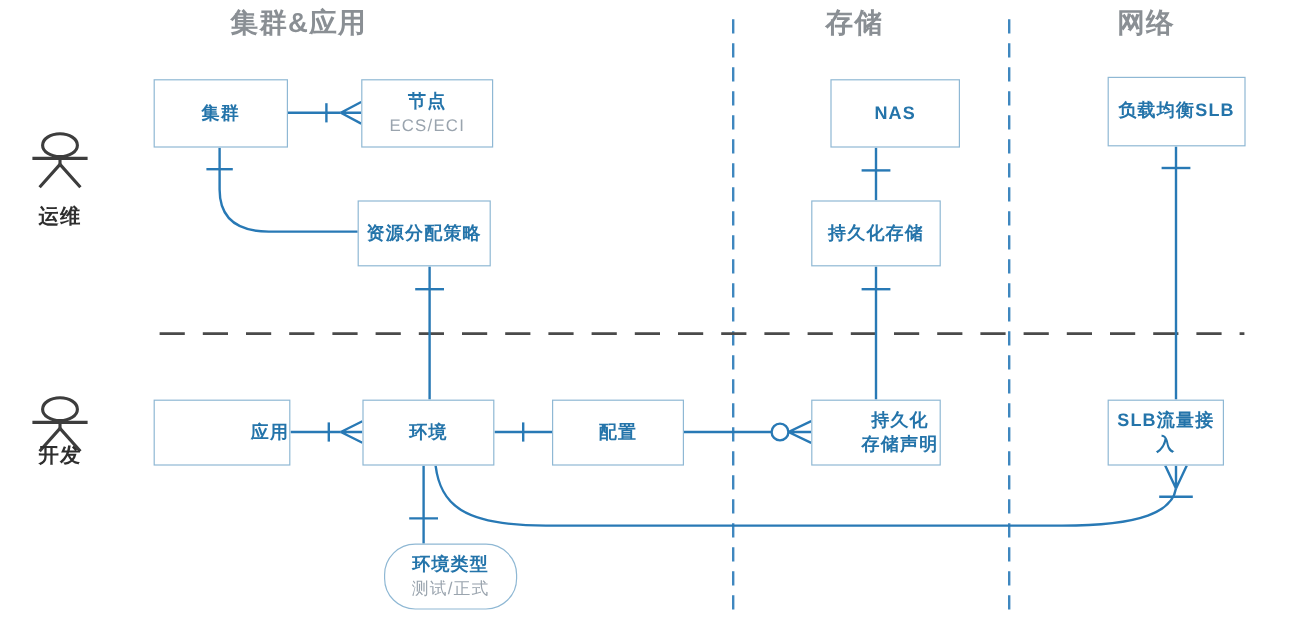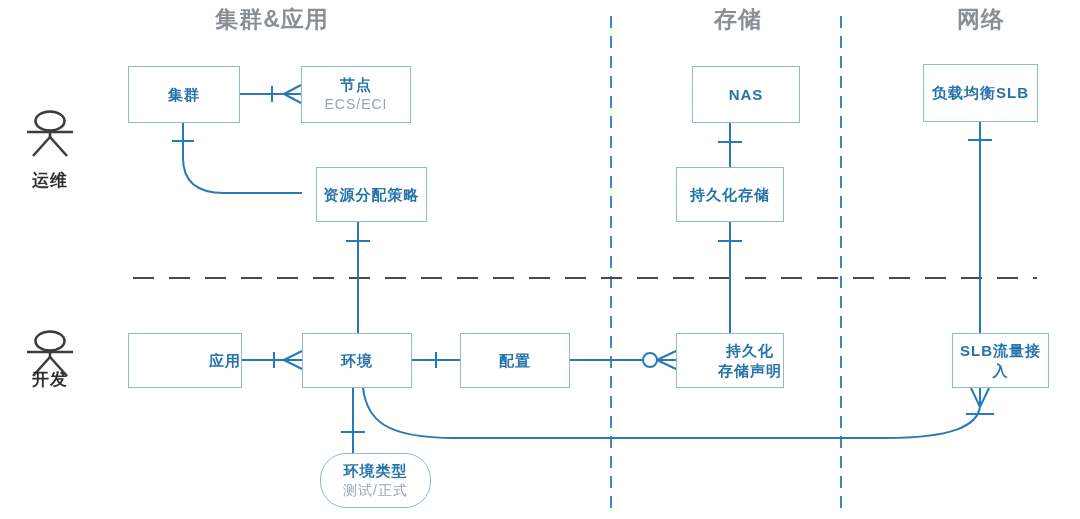--- a/index.html
+++ b/index.html
@@ -2,21 +2,21 @@
 <html><head>
 <meta charset="utf-8">
 <style>
   html,body{margin:0;padding:0;background:#ffffff;}
   #canvas{
     position:relative;width:1080px;height:519px;background:#ffffff;overflow:hidden;
     font-family:"Liberation Sans","DejaVu Sans",sans-serif;
   }
   #wires{position:absolute;left:0;top:0;width:1080px;height:519px;}
   .lane-header{
-    position:absolute;top:4px;height:30px;line-height:30px;text-align:center;
+    position:absolute;top:4px;height:30px;line-height:30px;text-align:left;
     font-size:23px;font-weight:600;color:#8a8f94;letter-spacing:1px;
   }
   .entity{
     position:absolute;background:#ffffff;border:1.5px solid #8fb8d4;
     display:flex;flex-direction:column;align-items:center;justify-content:center;
     box-sizing:border-box;text-align:center;
   }
   .entity .title{
     color:#2474aa;font-size:15px;font-weight:600;line-height:20px;letter-spacing:1px;
   }
@@ -128,21 +128,21 @@
 
   <div class="entity" style="left:128px;top:66px;width:112px;height:57px;">
     <span class="title">集群</span>
   </div>
 
   <div class="entity" style="left:301px;top:66px;width:110px;height:57px;">
     <span class="title">节点</span>
     <span class="subtitle">ECS/ECI</span>
   </div>
 
-  <div class="entity" style="left:316px;top:167px;width:111px;height:55px;">
+  <div class="entity" style="left:298px;top:167px;width:111px;height:55px;">
     <span class="title">资源分配策略</span>
   </div>
 
   <div class="entity" style="left:676px;top:66px;width:108px;height:57px;margin-left:16px;">
     <span class="title">NAS</span>
   </div>
 
   <div class="entity" style="left:676px;top:167px;width:108px;height:55px;">
     <span class="title">持久化存储</span>
   </div>
@@ -161,21 +161,21 @@
 
   <div class="entity" style="left:460px;top:333px;width:110px;height:55px;">
     <span class="title">配置</span>
   </div>
 
   <div class="entity" style="left:676px;top:333px;width:108px;height:55px;padding-left:40px;">
     <span class="title">持久化</span>
     <span class="title">存储声明</span>
   </div>
 
-  <div class="entity" style="left:923px;top:333px;width:97px;height:55px;margin-left:29px;">
+  <div class="entity" style="left:923px;top:333px;width:97px;height:55px;">
     <span class="title">SLB流量接入</span>
   </div>
 
   <div class="entity" style="left:320px;top:453px;width:111px;height:55px;border-radius:26px;">
     <span class="title">环境类型</span>
     <span class="subtitle">测试/正式</span>
   </div>
 
 </div>
 

